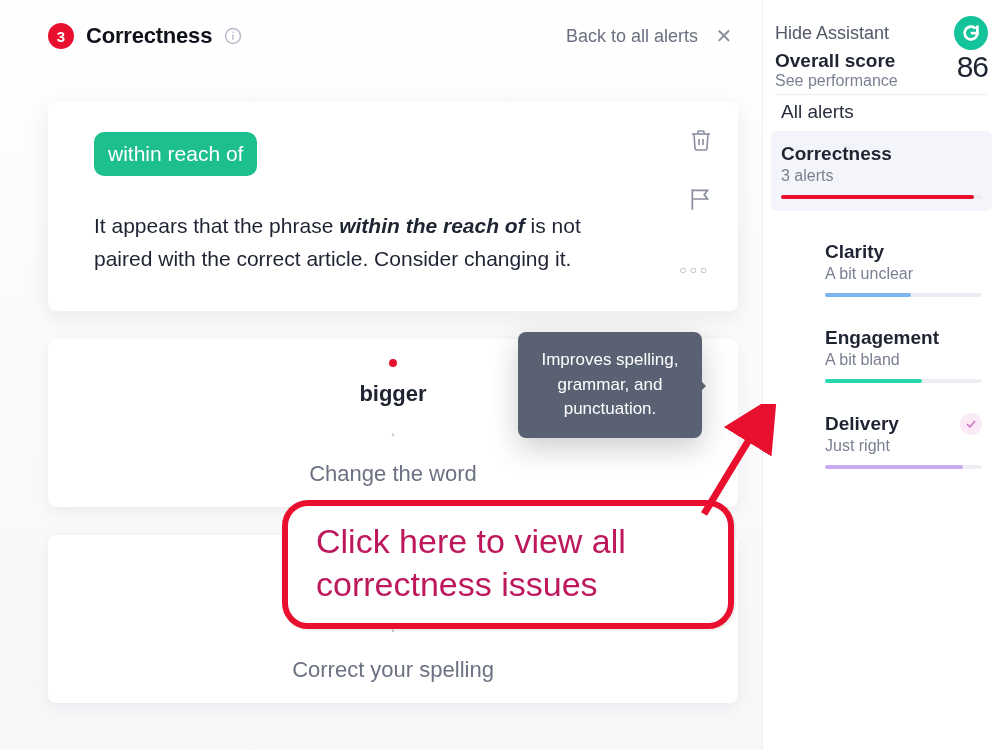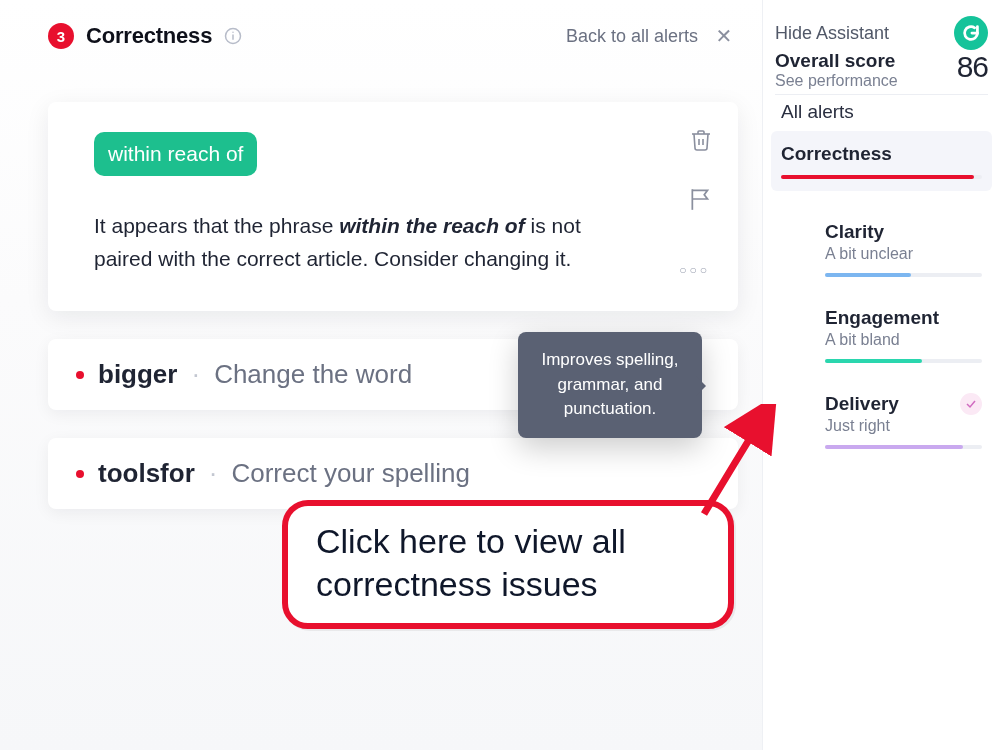--- a/index.html
+++ b/index.html
@@ -91,21 +91,22 @@
   .card-actions .act { cursor:pointer; }
   .more-dots { position:absolute; right:28px; bottom:34px; color:#9ba1b1; letter-spacing:3px; cursor:pointer; font-size:12px;}
   
   .alert-row {
     background:#fff;
     border-radius:8px;
     box-shadow: 0 4px 16px rgba(16,22,40,.06);
     padding: 20px 28px;
     margin-top: 28px;
     display:flex; align-items:center; gap:14px;
-    font-size:26px;
+    font-size:22px;
+    flex-direction:column;
   }
   .dot-red { width:8px;height:8px;border-radius:50%;background:#E8102E;flex:none;}
   .alert-word { font-weight:700; color:#1f2433; }
   .sep-dot { color:#c3c7d1; }
   .alert-msg { color:#6b7182; }
   
   .tooltip {
     position:absolute;
     left:518px; top:332px;
     width:184px;
@@ -169,21 +170,21 @@
     float:right;
   }
   
   .callout {
     position:absolute;
     left:282px; top:500px;
     border: 6px solid #E8102E;
     border-radius:26px;
     padding: 14px 28px 18px 28px;
     background:#fff;
-    color:#0f172a;
+    color:#be185d;
     font-size:34px;
     line-height:1.25;
     font-weight:400;
     width:452px;
     box-shadow: 2px 2px 0 rgba(0,0,0,.06);
   }
   .arrow {
     position:absolute;
     left:694px; top:404px;
     pointer-events:none;
@@ -283,20 +284,21 @@
     </div>
 
 
     <hr class="divider">
 
     <div class="all-alerts">All alerts</div>
 
     <div class="cat-list">
       <div class="cat active">
         <div class="t">Correctness</div>
+        <div class="s">3 alerts</div>
         <div class="bar">
             <div class="fill" style="width:96%;background:#E8102E;"></div>
           </div>
       </div>
       <div class="cat">
         <div class="t">Clarity</div>
         <div class="s">A bit unclear</div>
         <div class="bar">
             <div class="fill" style="width:55%;background:#7CB6F0;"></div>
           </div>

